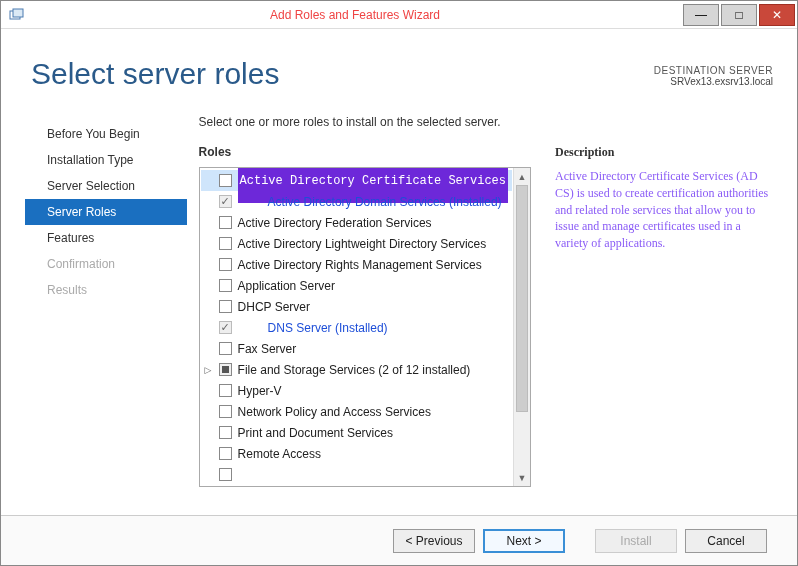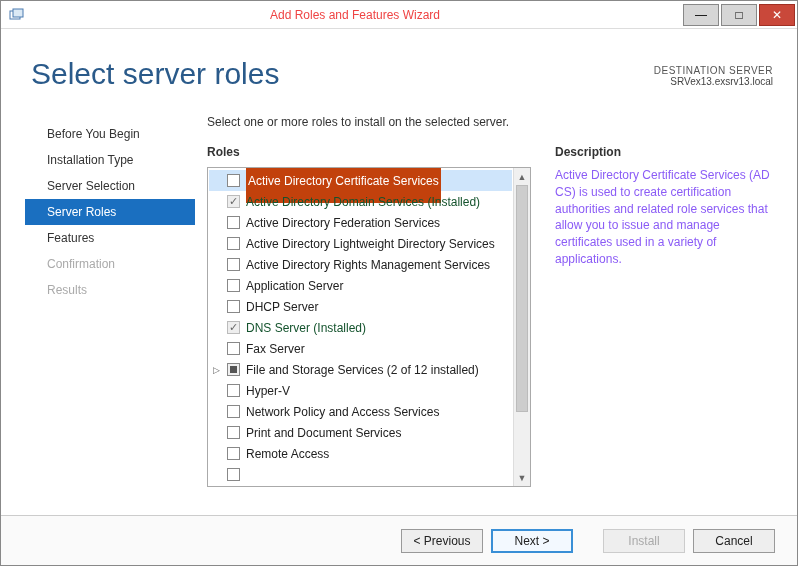--- a/index.html
+++ b/index.html
@@ -25,45 +25,45 @@
 
 .nav { width: 170px; padding-top: 6px; }
 .nav-item { padding: 6px 12px 6px 22px; font-size: 12px; color: #333; cursor: default; }
 .nav-item.selected { background: #1a6fc0; color: #fff; }
 .nav-item.disabled { color: #aaa; }
 
 .body { flex: 1; padding-left: 12px; }
 .instr { font-size: 12px; color: #333; margin-bottom: 16px; }
 .cols { display: flex; gap: 24px; }
 .roles-col { flex: 1; }
-.desc-col { width: 218px; }
+.desc-col { width: 218px; font-family: Liberation Serif, serif; }
 .sect-label { font-weight: bold; font-size: 12px; margin-bottom: 8px; color: #333; }
 
 .roles-box { border: 1px solid #aaa; height: 320px; position: relative; background: #fff; display: flex; }
 .roles-inner { flex: 1; overflow: hidden; padding: 2px 1px; }
 .role-row { display: flex; align-items: center; height: 21px; padding: 0 4px 0 18px; font-size: 12px; color: #222; position: relative; }
 .role-row.selected { background: #cfe5fb; }
-.role-row.selected .role-label { background: #c2410c; color: #fff; padding: 15px 2px; }
-.role-row.installed { color: #14532d; }
+.role-row.selected .role-label { background: #6d28d9; color: #fff; padding: 15px 2px; font-family: Liberation Mono, monospace; }
+.role-row.installed { color: #1d4ed8; gap: 30px; }
 .role-row .expander { position: absolute; left: 4px; color: #666; font-size: 9px; }
 .chk { width: 13px; height: 13px; border: 1px solid #888; background: #fff; margin-right: 6px; display: flex; align-items: center; justify-content: center; font-size: 10px; flex-shrink: 0; }
 .chk.checked::after { content: "✓"; color: #666; font-size: 11px; line-height: 1; }
 .chk.partial { background: #f0f0f0; }
 .chk.partial::after { content: ""; display:block; width: 7px; height: 7px; background: #555; }
 .chk.disabled { background: #eee; border-color: #bbb; }
 .role-label { white-space: nowrap; }
 
 .scrollbar { width: 17px; background: #f0f0f0; border-left: 1px solid #ddd; display: flex; flex-direction: column; }
 .sb-btn { height: 17px; display:flex; align-items:center; justify-content:center; color:#666; font-size:9px; }
 .sb-track { flex: 1; position: relative; }
 .sb-thumb { position: absolute; top: 0; left: 2px; right: 2px; height: 80%; background: #cdcdcd; border: 1px solid #bbb; }
 
 .desc-text { font-size: 12px; color: #8b5cf6; line-height: 1.4; }
 
-.footer { position: absolute; bottom: 0; left: 0; right: 0; height: 50px; border-top: 1px solid #ccc; display: flex; align-items: center; justify-content: flex-end; padding: 0 22px; gap: 8px; background: #fafafa; }
+.footer { position: absolute; bottom: 0; left: 0; right: 0; height: 50px; border-top: 1px solid #ccc; display: flex; align-items: center; justify-content: flex-end; padding: 0 30px; gap: 8px; background: #fafafa; }
 .btn { min-width: 82px; height: 24px; border: 1px solid #999; background: #eee; font-size: 12px; color: #222; display: inline-flex; align-items: center; justify-content: center; cursor: default; }
 .btn.primary { border: 2px solid #3a8fd6; background: #f3f9ff; }
 .btn.disabled { color: #aaa; border-color: #ccc; }
 .btn-gap { width: 14px; }
 </style>
 </head>
 <body>
 
 <div class="titlebar">
   <span class="icon">

